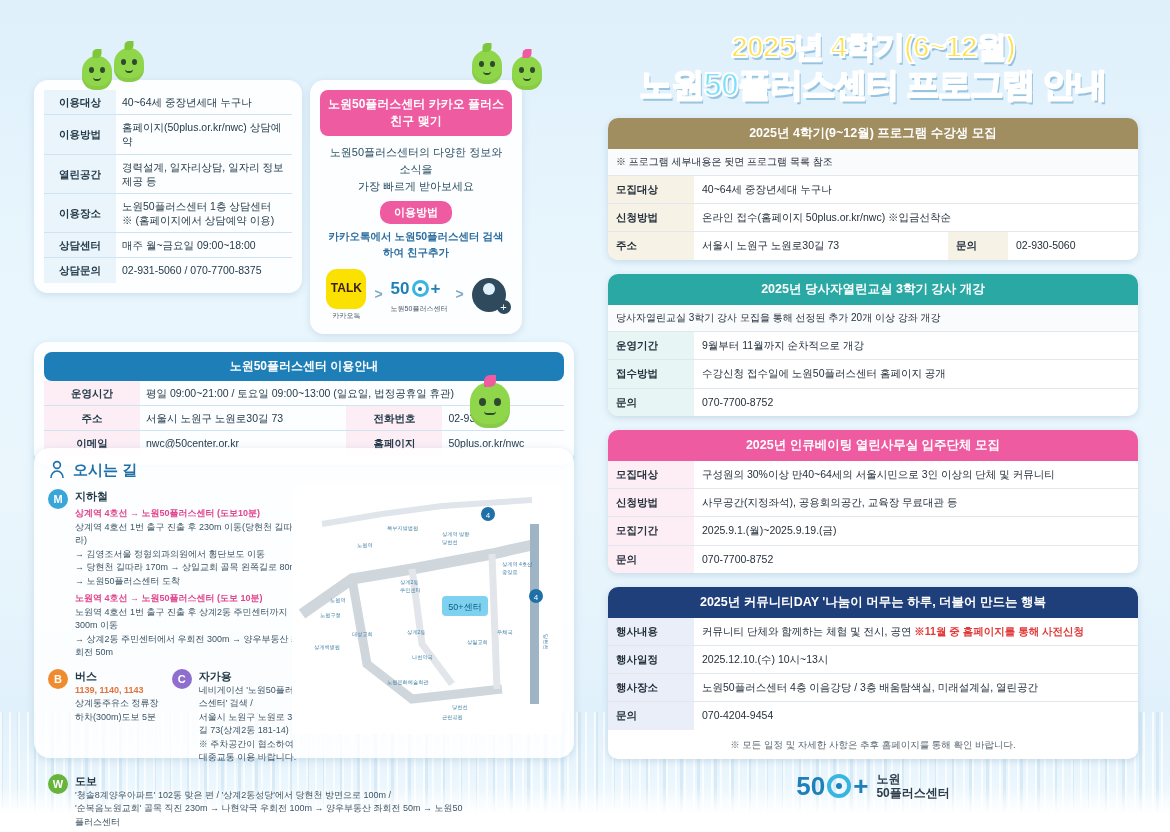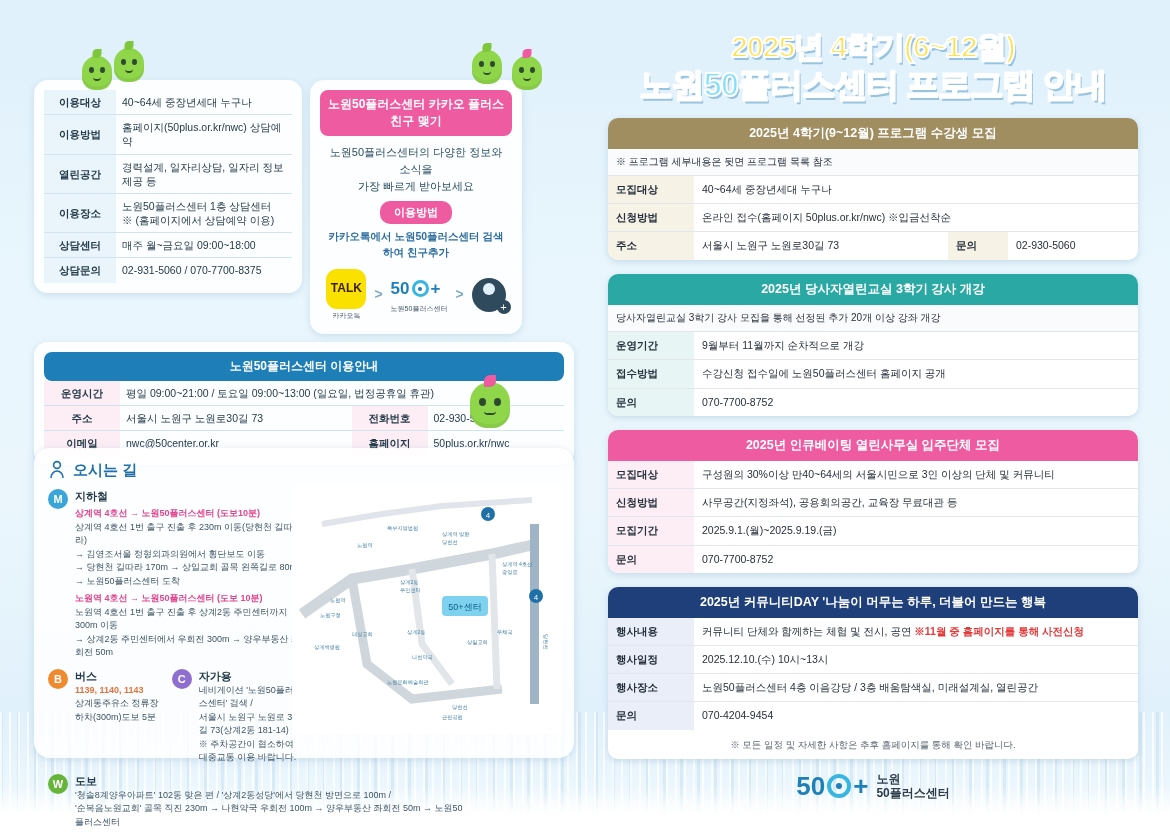--- a/index.html
+++ b/index.html
@@ -30,21 +30,21 @@
     border-radius:14px;
     box-shadow:0 2px 7px rgba(120,160,190,0.28);
     padding:10px;
   }
   .left-top { display:flex; gap:8px; align-items:flex-start; }
 
   .tbl { border-collapse:collapse; width:100%; font-size:10.5px; }
   .tbl td { border-bottom:1px solid #cfe3f0; padding:5px 6px; color:#243b4a; line-height:1.35; }
   .tbl tr:last-child td { border-bottom:none; }
   .th-blue { background:#eaf4fb; color:#1f6fa8; text-align:center; font-weight:bold; width:72px; white-space:nowrap;}
-  .th-pink { background:#fdeef5; color:#c2367d; text-align:center; font-weight:bold; width:76px; white-space:nowrap;}
+  .th-pink { background:#fdeef5; color:#c2367d; text-align:center; font-weight:bold; width:96px; white-space:nowrap;}
 
   .bar { border-radius:8px; color:#fff; font-weight:bold; font-size:12px; text-align:center; padding:6px 4px; }
   .bar-blue { background:#3aa5d9; }
   .bar-pink { background:#ef5ba1; }
   .bar-navy { background:#1e7fb8; }
 
   .panelA { width:268px; }
   .panelB { width:212px; }
 
   .kakao-box { text-align:center; font-size:11px; color:#2b4f63; line-height:1.55; padding:8px 4px 2px; }

